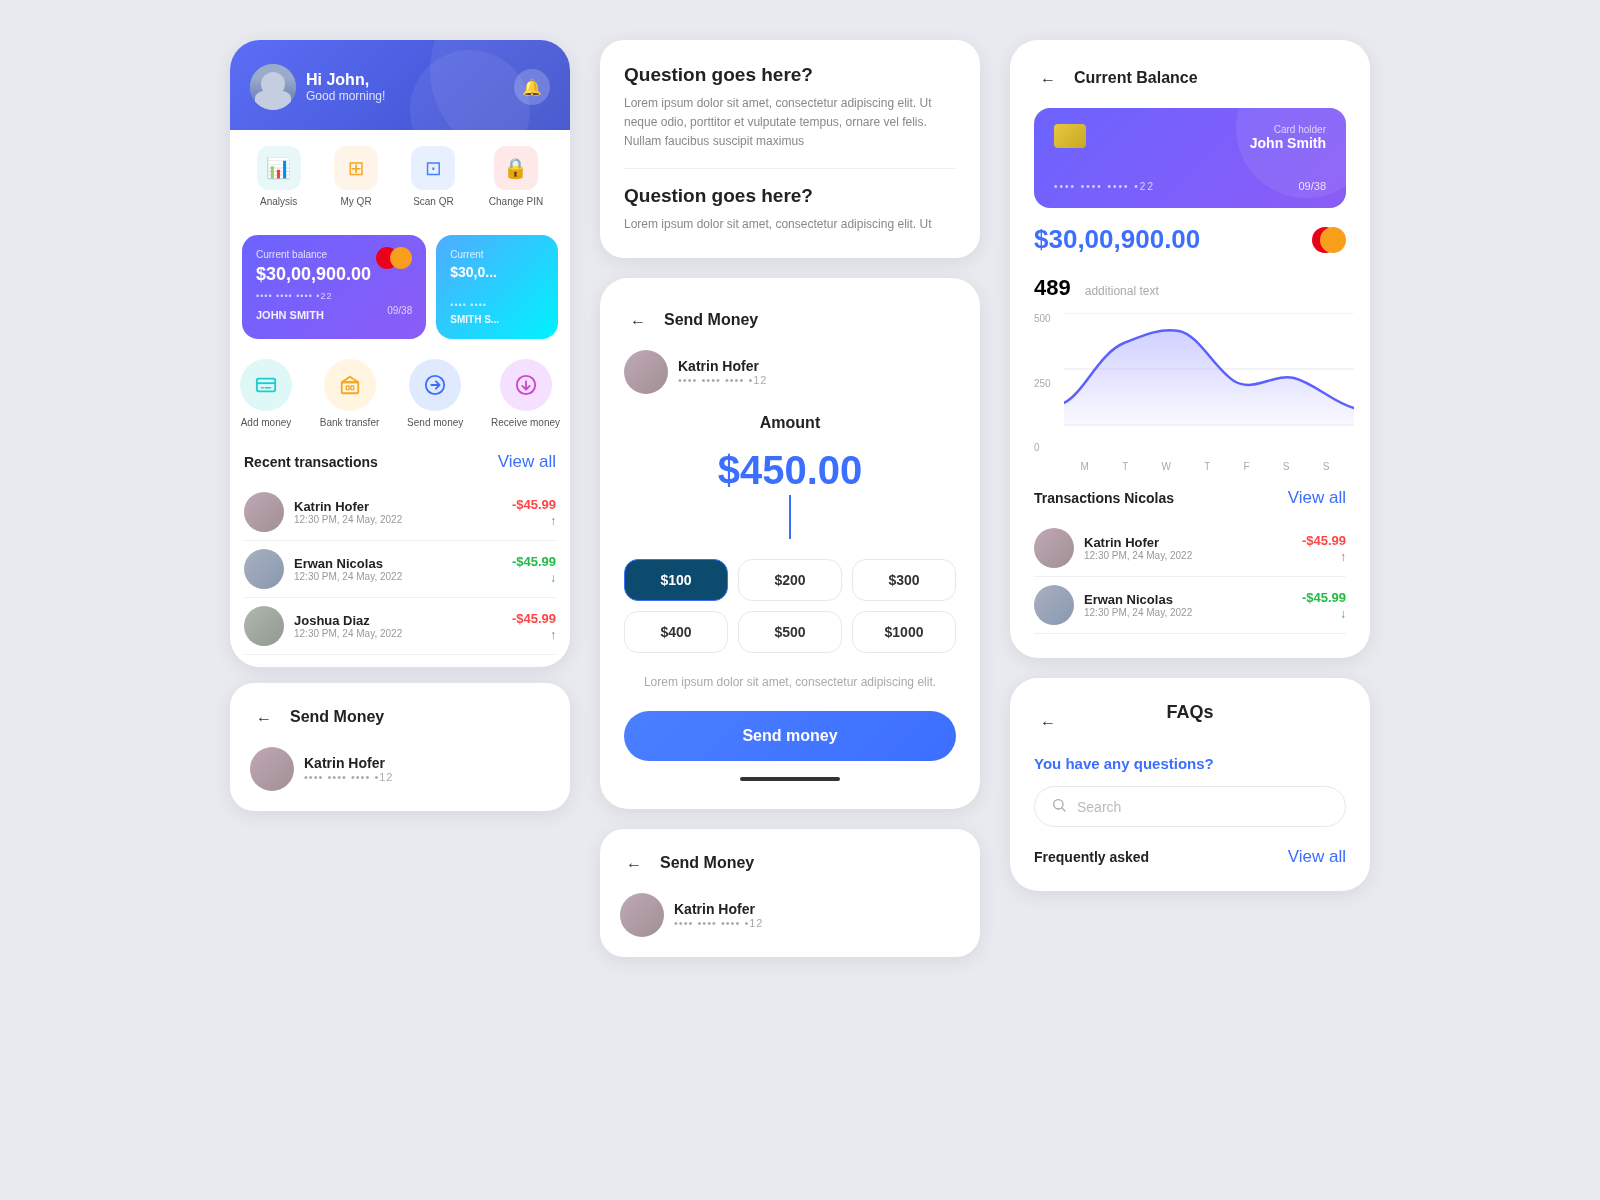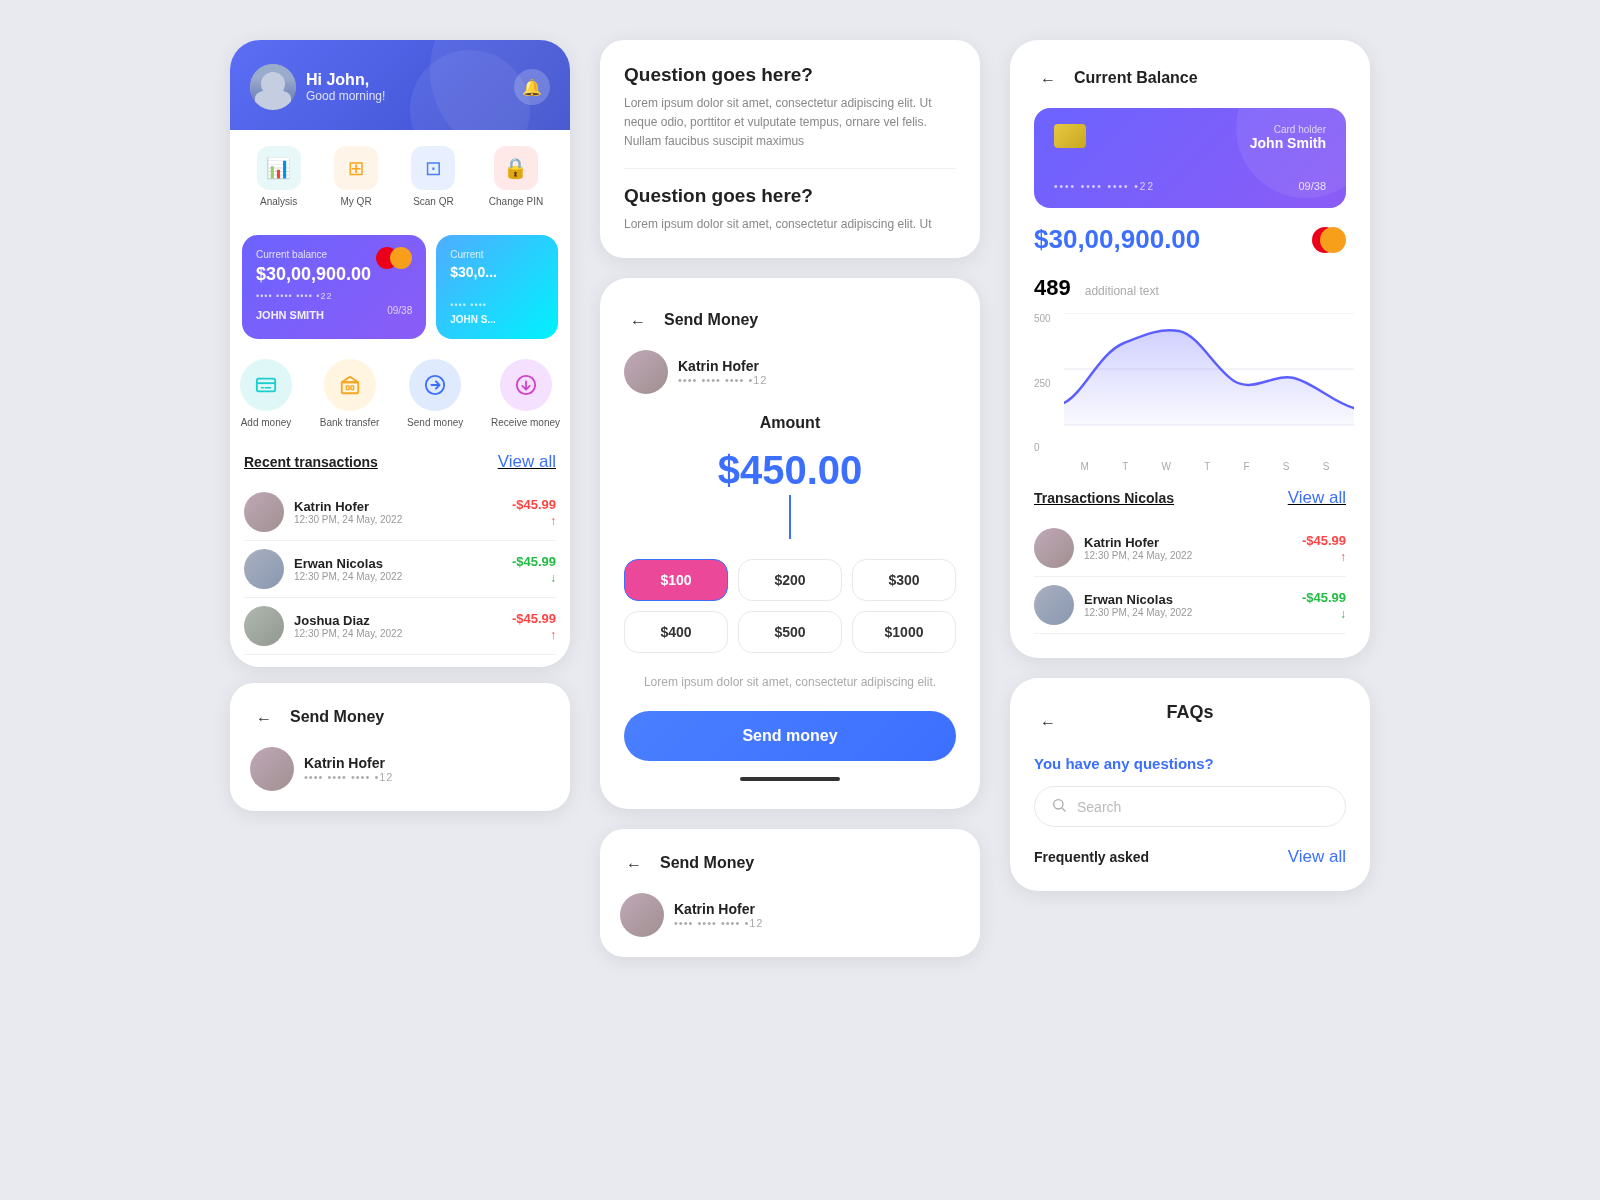--- a/index.html
+++ b/index.html
@@ -215,21 +215,20 @@
 
     
     .transactions {
       padding: 12px 14px;
     }
     .section-header {
       display: flex;
       justify-content: space-between;
       align-items: center;
       margin-bottom: 12px;
-      text-decoration: underline;
     }
     .section-title {
       font-size: 14px;
       font-weight: 700;
       color: #222;
     }
     .view-all {
       font-size: 17px;
       color: #3d6fff;
       cursor: pointer;
@@ -404,21 +403,21 @@
       border-radius: 14px;
       border: 1.5px solid #e8e8e8;
       background: #fff;
       font-size: 14px;
       font-weight: 600;
       color: #333;
       cursor: pointer;
       text-align: center;
     }
     .preset-btn.active {
-      background: #ec4899;
+      background: #0c4a6e;
       color: #fff;
       border-color: #3d6fff;
     }
     .note-text {
       font-size: 12px;
       color: #aaa;
       text-align: center;
       margin: 10px 0 20px;
       line-height: 1.5;
     }
@@ -674,21 +673,21 @@
         <div class="balance-card-number">•••• •••• •••• •22</div>
         <div style="display:flex;justify-content:space-between;margin-top:4px;">
           <div class="balance-name">JOHN SMITH</div>
           <div class="balance-date">09/38</div>
         </div>
       </div>
       <div class="balance-card blue-light" style="flex:0.6;">
         <div class="balance-label">Current</div>
         <div class="balance-amount" style="font-size:14px;">$30,0...</div>
         <div class="balance-card-number" style="margin-top:20px;">•••• ••••</div>
-        <div class="balance-name" style="font-size:10px;">JOHN S...</div>
+        <div class="balance-name" style="font-size:10px;">SMITH S...</div>
       </div>
     </div>
 
     <div class="services-row">
       <div class="svc-item">
         <div class="svc-icon cyan">
           <svg width="22" height="22" viewBox="0 0 24 24" fill="none">
               <rect x="2" y="5" width="20" height="14" rx="2" stroke="#1bcece" stroke-width="2"></rect>
               <path d="M2 10h20" stroke="#1bcece" stroke-width="2"></path>
               <path d="M7 15h2M11 15h6" stroke="#1bcece" stroke-width="1.5" stroke-linecap="round"></path>

